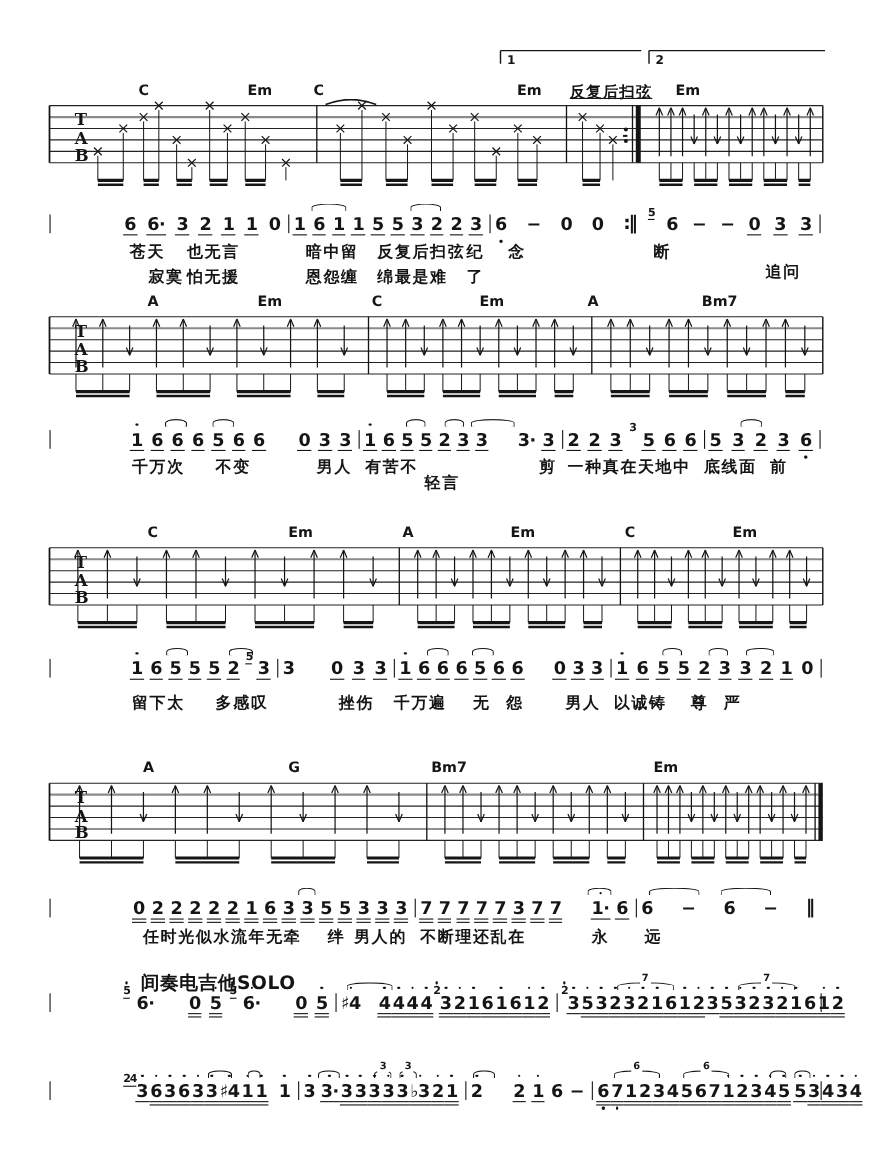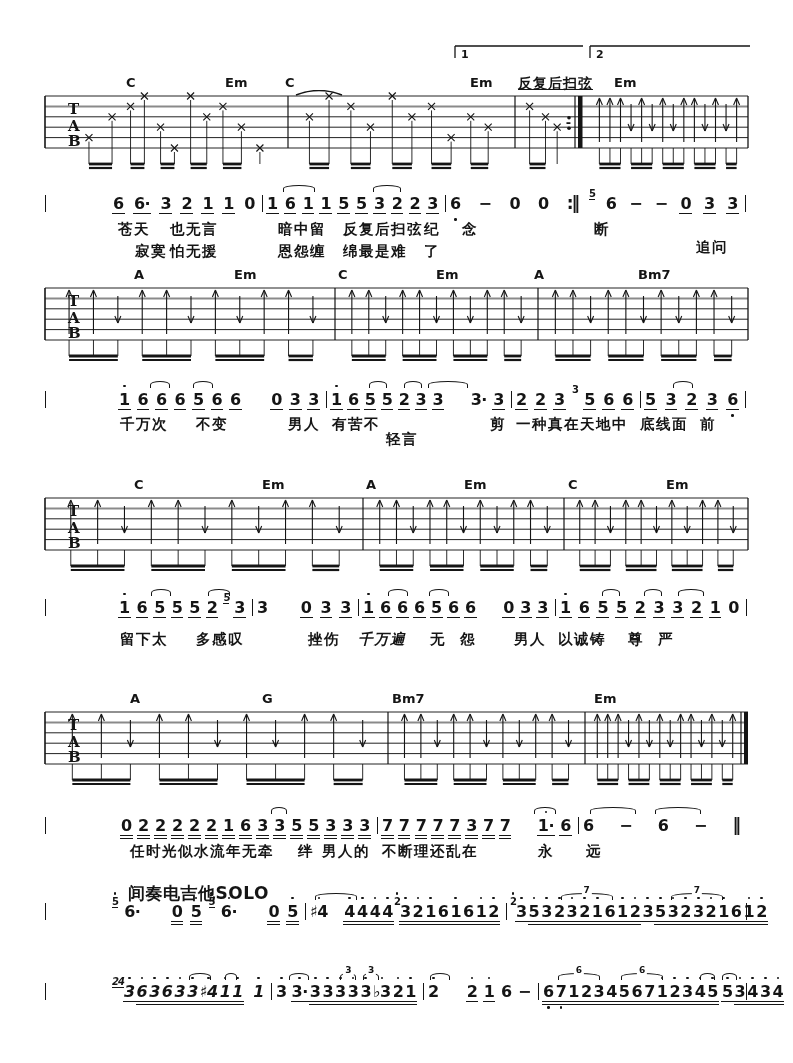--- a/index.html
+++ b/index.html
@@ -951,21 +951,21 @@
           <div class="tok">0</div>
           <div class="arc" style="left: 43.44px; width: 18px;"></div>
           <div class="arc" style="left: 85.07px; width: 18px;"></div>
           <div class="arc" style="left: 119.46px; width: 26px;"></div>
         </div>
         <div class="bar" style="left: 746px;"></div>
       </div>
       <div class="lyr" style="left: 120px; top: 630px;">留下太</div>
       <div class="lyr" style="left: 196px; top: 630px;">多感叹</div>
       <div class="lyr" style="left: 308px; top: 630px;">挫伤</div>
-      <div class="lyr" style="left: 358px; top: 630px; font-style: italic;">千万遍</div>
+      <div class="lyr" style="left: 358px; top: 630px;">千万遍</div>
       <div class="lyr" style="left: 430px; top: 630px;">无</div>
       <div class="lyr" style="left: 460px; top: 630px;">怨</div>
       <div class="lyr" style="left: 514px; top: 630px;">男人</div>
       <div class="lyr" style="left: 558px; top: 630px;">以诚铸</div>
       <div class="lyr" style="left: 628px; top: 630px;">尊</div>
       <div class="lyr" style="left: 658px; top: 630px;">严</div>
       <div class="mline" style="top: 816px;">
         <div class="bar" style="left: 45px;"></div>
         <div class="measure" style="left: 120px; width: 251px;">
           <div class="tok w">0</div>
@@ -1075,21 +1075,21 @@
           <div class="tok w">2<div class="dt"></div></div>
           <div class="arc" style="left: 50.6px; width: 52px;"></div>
           <div class="tup" style="left: 76.6px;">7</div>
           <div class="arc" style="left: 161px; width: 52px;"></div>
           <div class="tup" style="left: 187px;">7</div>
         </div>
         <div class="bar" style="left: 746px;"></div>
       </div>
       <div class="mline" style="top: 982px;">
         <div class="bar" style="left: 45px;"></div>
-        <div class="measure" style="left: 112px; width: 153px; font-style: italic;">
+        <div class="measure" style="left: 112px; width: 153px;">
           <div class="tok u g">24</div>
           <div class="tok u">3<div class="dt"></div></div>
           <div class="tok w">6<div class="dt"></div></div>
           <div class="tok w">3<div class="dt"></div></div>
           <div class="tok w">6<div class="dt"></div></div>
           <div class="tok w">3<div class="dt"></div></div>
           <div class="tok w">3<div class="dt"></div></div>
           <div class="tok w">♯4<div class="dt"></div></div>
           <div class="tok w">1<div class="dt"></div></div>
           <div class="tok w">1<div class="dt"></div></div>

